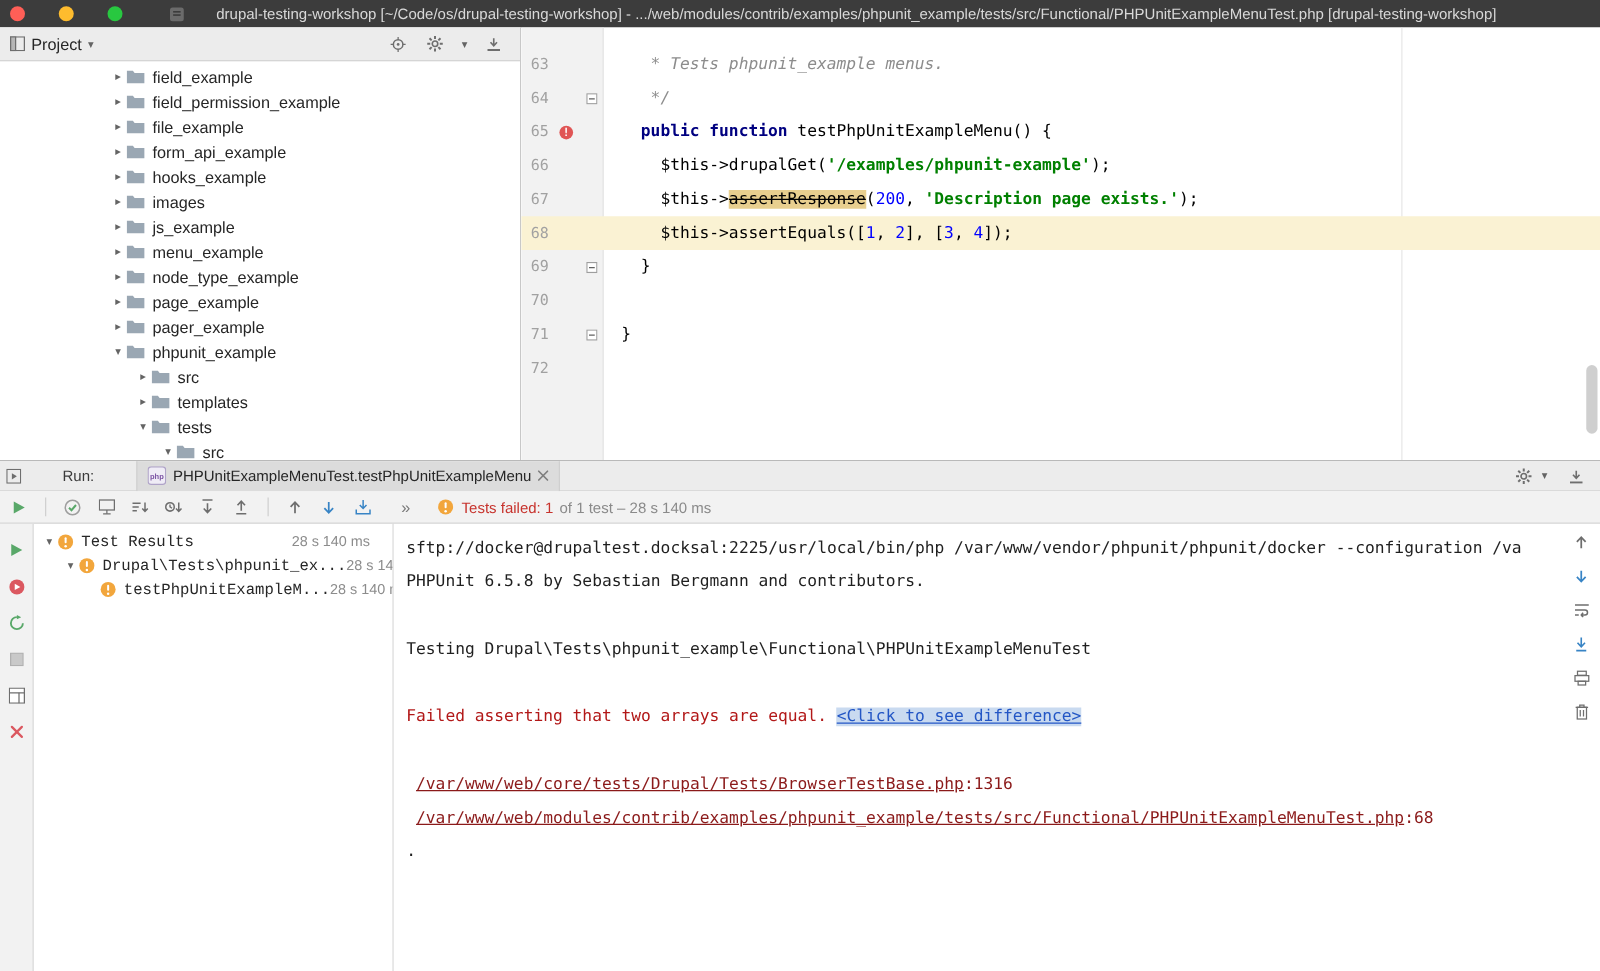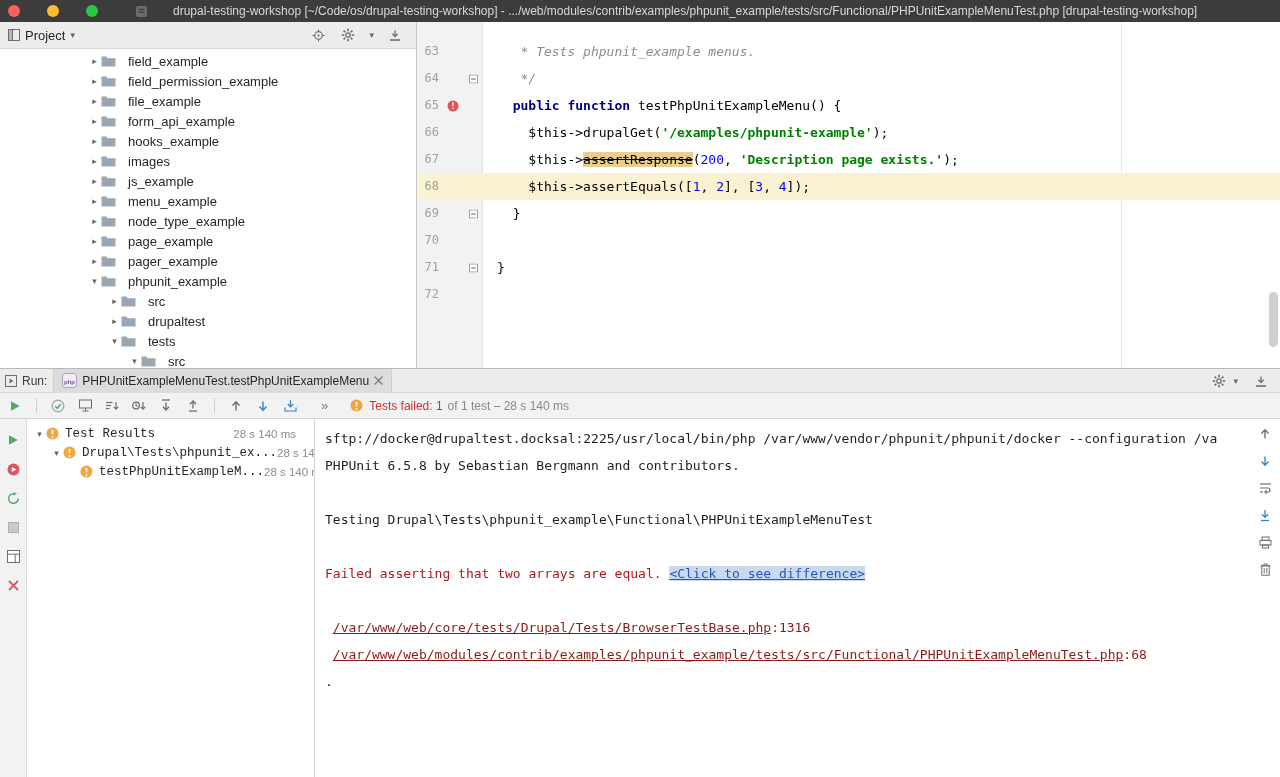--- a/index.html
+++ b/index.html
@@ -26,21 +26,21 @@
   
   #project { position:absolute; top:22px; left:0; width:417px; height:346px; background:#fff;
              border-right:1px solid #C8C8C8; display:flex; flex-direction:column; }
   #project-header { height:27px; flex-shrink:0; background:#ECECEC; border-bottom:1px solid #D5D5D5;
                     display:flex; align-items:center; padding:0 8px; gap:5px; }
   #project-header .caret { color:#646464; font-size:9px; }
   #project-header-icons { display:flex; align-items:center; gap:12px; margin-right:4px; }
   #project-tree { flex:1; overflow:hidden; padding-top:2px; }
   .tree-row { height:20px; display:flex; align-items:center; white-space:nowrap; }
   .tree-arrow { width:13px; text-align:center; color:#646464; font-size:9px; flex-shrink:0; }
-  .tree-row .flabel { margin-left:12px; }
+  .tree-row .flabel { margin-left:6px; }
   .tree-row .icon { flex-shrink:0; }
 
   
   #editor { position:absolute; top:22px; left:417px; width:863px; height:346px; background:#fff; overflow:hidden; }
   #editor .gutter-bg { position:absolute; left:0; top:0; width:66px; height:100%; background:#F2F2F2;
                        border-right:1px solid #E3E3E3; }
   #editor .guide { position:absolute; left:704px; top:0; bottom:0; width:1px; background:#E8E8E8; }
   #editor-lines { position:relative; padding-top:16px; }
   .ed-row { display:flex; height:27px; line-height:27px; position:relative;
             font-family:"DejaVu Sans Mono",monospace; font-size:13px; }
@@ -57,21 +57,21 @@
   .tok-string { color:var(--string-green); font-weight:bold; }
   .tok-number { color:var(--number-blue); }
   .tok-deprecated { color:#000; background:var(--deprecated-bg); text-decoration:line-through; }
   .ed-scroll { position:absolute; right:2px; top:270px; width:9px; height:55px;
                background:rgba(130,130,130,.38); border-radius:5px; }
 
   
   #runpanel { position:absolute; top:368px; left:0; width:1280px; height:409px; background:#fff;
               border-top:1px solid #B9B9B9; display:flex; flex-direction:column; }
   #run-tabbar { height:24px; flex-shrink:0; background:#ECECEC; border-bottom:1px solid #DADADA;
-                display:flex; align-items:center; font-size:12px; }
+                display:flex; align-items:center; font-size:12px;gap:28px; }
   #run-tabbar > .icon { margin-left:5px; }
   #run-label { margin-left:5px; color:#3B3B3B; }
   #run-tab { height:24px; display:flex; align-items:center; gap:5px; background:#DCDCDC;
              padding:0 8px; margin-left:6px; border-left:1px solid #CFCFCF; border-right:1px solid #CFCFCF; }
   #tabbar-icons { display:flex; align-items:center; gap:14px; margin-right:10px; }
   #run-toolbar { height:26px; flex-shrink:0; background:#F2F2F2; border-bottom:1px solid #D5D5D5;
                  display:flex; align-items:center; padding-left:6px; font-size:12px; }
   #toolbar-icons { display:flex; align-items:center; gap:9px; }
   .tbtn { width:18px; height:18px; display:inline-flex; align-items:center; justify-content:center; }
   .sep { width:1px; height:15px; background:#D0D0D0; margin:0 3px; }
@@ -282,21 +282,21 @@
           </span>
           <span class="flabel">src</span>
         </div>
         <div class="tree-row" style="padding-left: 108px;">
           <span class="tree-arrow">▸</span>
           <span class="icon">
             <svg width="15" height="13">
               <path d="M0.5 1.5 h4.8 l1.4 1.8 h7.8 v8.2 h-14 z" fill="#9AA7B3"></path>
             </svg>
           </span>
-          <span class="flabel">drupaltest</span>
+          <span class="flabel">templates</span>
         </div>
         <div class="tree-row" style="padding-left: 108px;">
           <span class="tree-arrow">▾</span>
           <span class="icon">
             <svg width="15" height="13">
               <path d="M0.5 1.5 h4.8 l1.4 1.8 h7.8 v8.2 h-14 z" fill="#9AA7B3"></path>
             </svg>
           </span>
           <span class="flabel">tests</span>
         </div>

